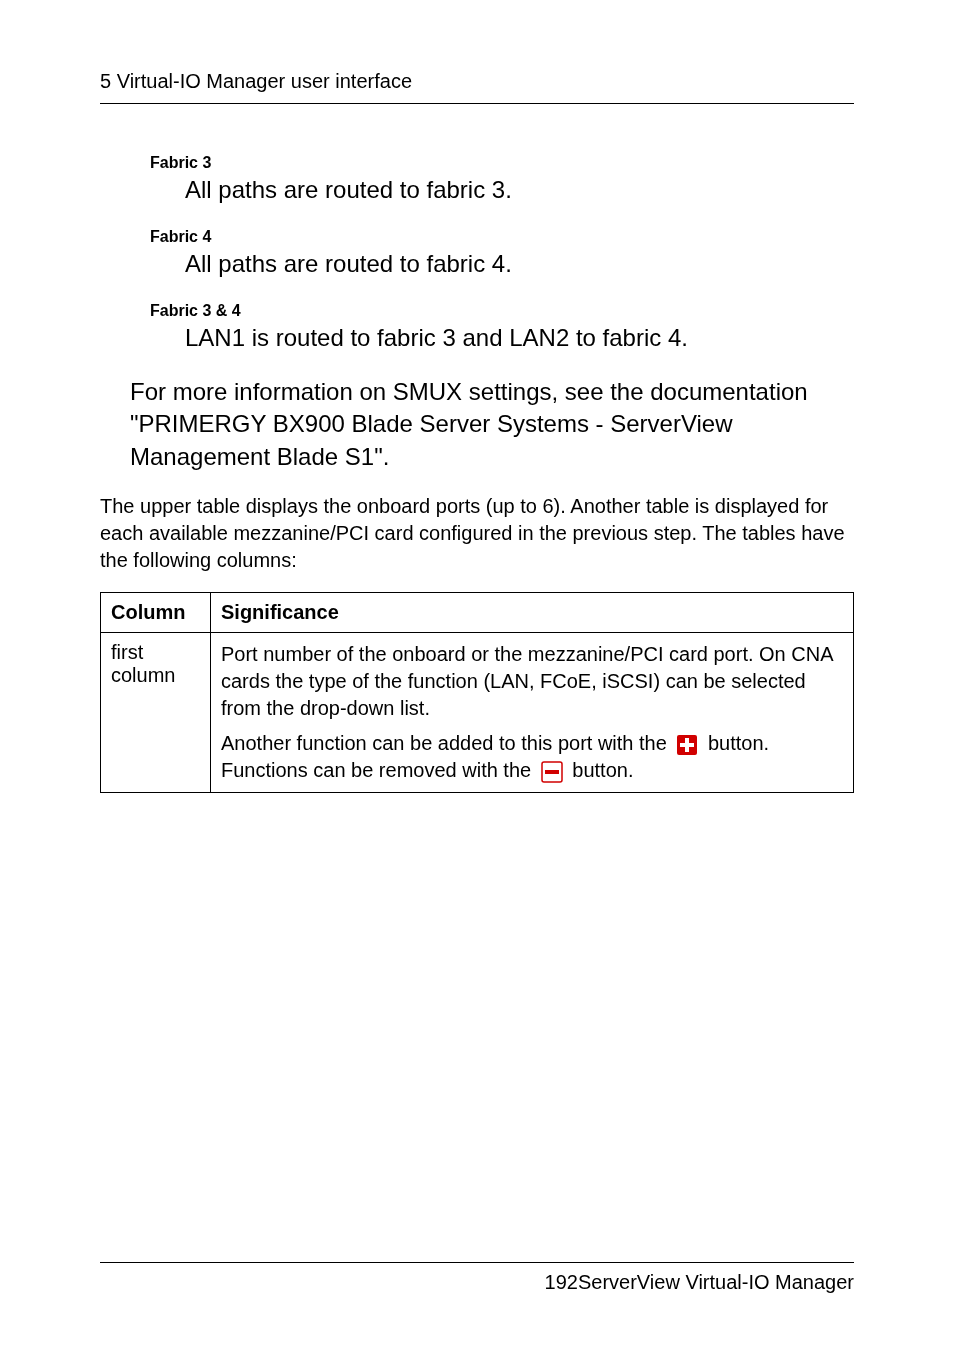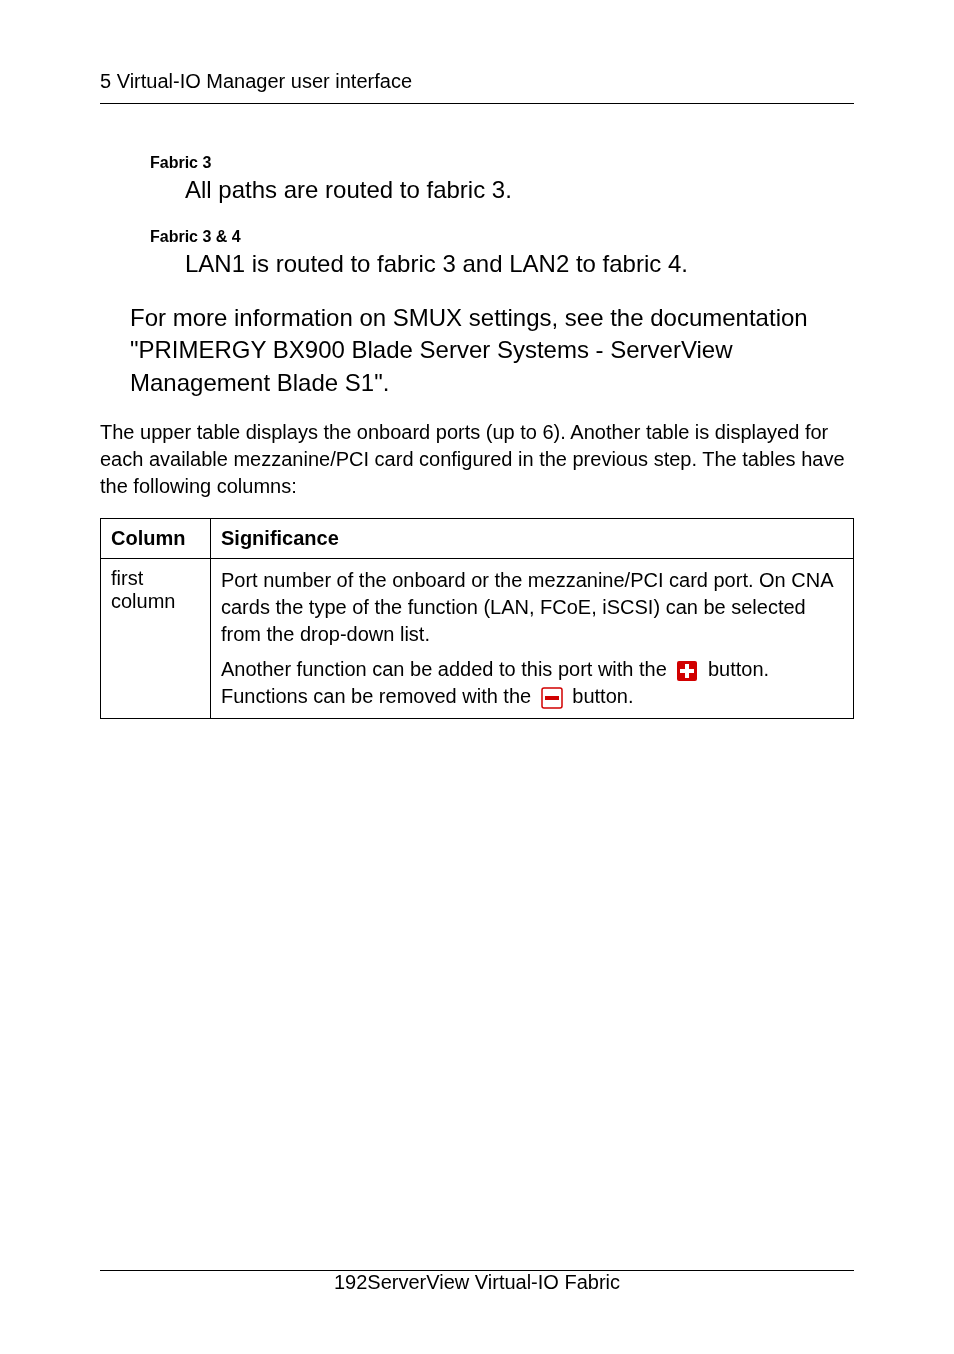--- a/index.html
+++ b/index.html
@@ -80,37 +80,42 @@
       height: 22px;
       vertical-align: middle;
       margin: 0 4px;
     }
     .footer {
       position: absolute;
       bottom: 60px;
       left: 100px;
       right: 100px;
       border-top: 1.5px solid #000;
+      padding-top: 8px;
       display: flex;
-      justify-content: center;
+      justify-content: flex-end;
       font-size: 20px;
     }
   </style>
 </head>
 <body>
 
 <div class="page">
   <div class="header-text">5 Virtual-IO Manager user interface</div>
   <div class="header-line"></div>
 
   <div class="section">
     <div class="section-title">Fabric 3</div>
     <div class="section-body">All paths are routed to fabric 3.</div>
   </div>
 
+  <div class="section">
+    <div class="section-title">Fabric 4</div>
+    <div class="section-body">All paths are routed to fabric 4.</div>
+  </div>
 
   <div class="section">
     <div class="section-title">Fabric 3 &amp; 4</div>
     <div class="section-body">LAN1 is routed to fabric 3 and LAN2 to fabric 4.</div>
   </div>
 
   <div class="after-sections">For more information on SMUX settings, see the documentation "PRIMERGY BX900 Blade Server Systems - ServerView Management Blade S1".</div>
 
   <div class="upper-table-intro">The upper table displays the onboard ports (up to 6). Another table is displayed for each available mezzanine/PCI card configured in the previous step. The tables have the following columns:</div>
 
@@ -135,14 +140,14 @@
                 </svg></span><span> button.</span>
         </div>
       </td>
     </tr>
   </tbody>
     </table>
 </div>
 
 <div class="footer">
   <span>192</span>
-  <span>ServerView Virtual-IO Fabric</span>
+  <span>ServerView Virtual-IO Manager</span>
 </div>
 
 </body></html>

